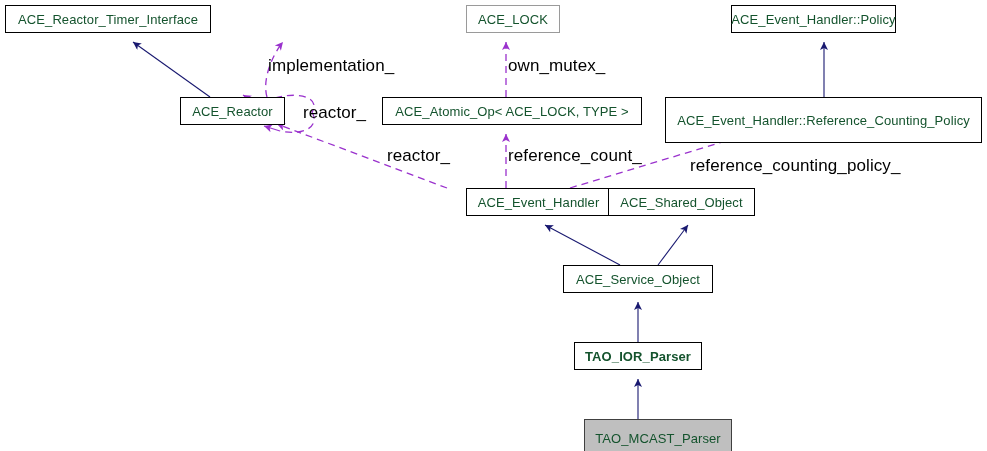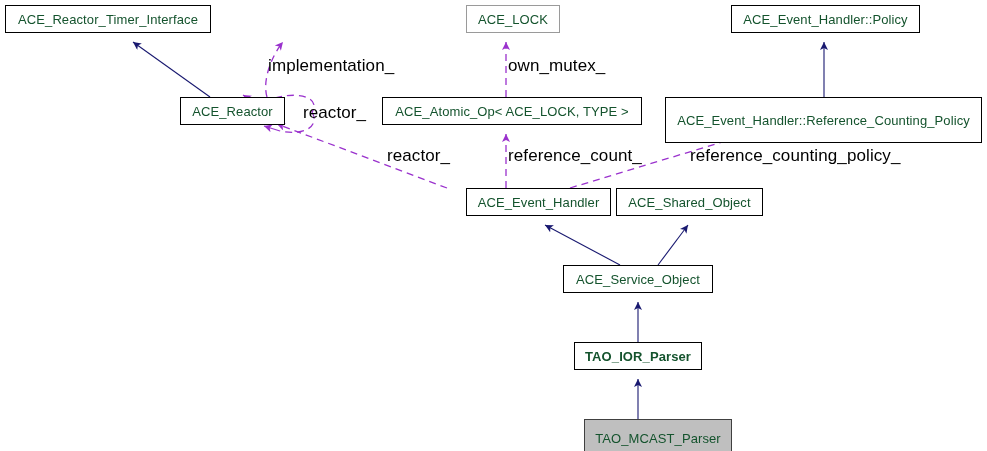--- a/index.html
+++ b/index.html
@@ -93,43 +93,43 @@
     <path d="M638,342 L638,302" fill="none" stroke="#191970" stroke-width="1.1" marker-end="url(#arrow-inherit)"></path>
 
     <path d="M638,419 L638,379" fill="none" stroke="#191970" stroke-width="1.1" marker-end="url(#arrow-inherit)"></path>
   </svg>
 
   <div class="node" style="left:5px; top:5px; width:206px; height:28px;">ACE_Reactor_Timer_Interface</div>
 
 
   <div class="node muted" style="left:466px; top:5px; width:94px; height:28px;">ACE_LOCK</div>
 
-  <div class="node" style="left:731px; top:5px; width:189px; height:28px;">ACE_Event_Handler::Policy</div>
+  <div class="node" style="left:731px; top:5px; width:165px; height:28px;">ACE_Event_Handler::Policy</div>
 
   <div class="node" style="left:180px; top:97px; width:105px; height:28px;">ACE_Reactor</div>
 
   <div class="node" style="left:382px; top:97px; width:260px; height:28px;">ACE_Atomic_Op&lt; ACE_LOCK, TYPE &gt;</div>
 
   <div class="node" style="left:665px; top:97px; width:317px; height:46px;">ACE_Event_Handler::Reference_Counting_Policy</div>
 
   <div class="node" style="left:440px; top:188px; width:145px; height:28px;margin-left:26px;">ACE_Event_Handler</div>
 
-  <div class="node" style="left:608px; top:188px; width:147px; height:28px;margin-left:8px;">ACE_Shared_Object</div>
+  <div class="node" style="left:608px; top:188px; width:147px; height:28px;">ACE_Shared_Object</div>
 
   <div class="node" style="left:563px; top:265px; width:150px; height:28px;">ACE_Service_Object</div>
 
   <div class="node" style="left:574px; top:342px; width:128px; height:28px;font-weight:bold;">TAO_IOR_Parser</div>
 
   <div class="node highlight" style="left:584px; top:419px; width:148px; height:38px;">TAO_MCAST_Parser</div>
 
   <div class="edge-label" style="left:268px; top:56px;">implementation_</div>
 
   <div class="edge-label" style="left:303px; top:103px;">reactor_</div>
 
   <div class="edge-label" style="left:387px; top:146px;">reactor_</div>
 
   <div class="edge-label" style="left:508px; top:56px;">own_mutex_</div>
 
   <div class="edge-label" style="left:508px; top:146px;">reference_count_</div>
 
-  <div class="edge-label" style="left:690px; top:146px;">reference_counting_policy_</div>
+  <div class="edge-label" style="left:690px; top:156px;">reference_counting_policy_</div>
 
 </div>
 
 </body></html>

